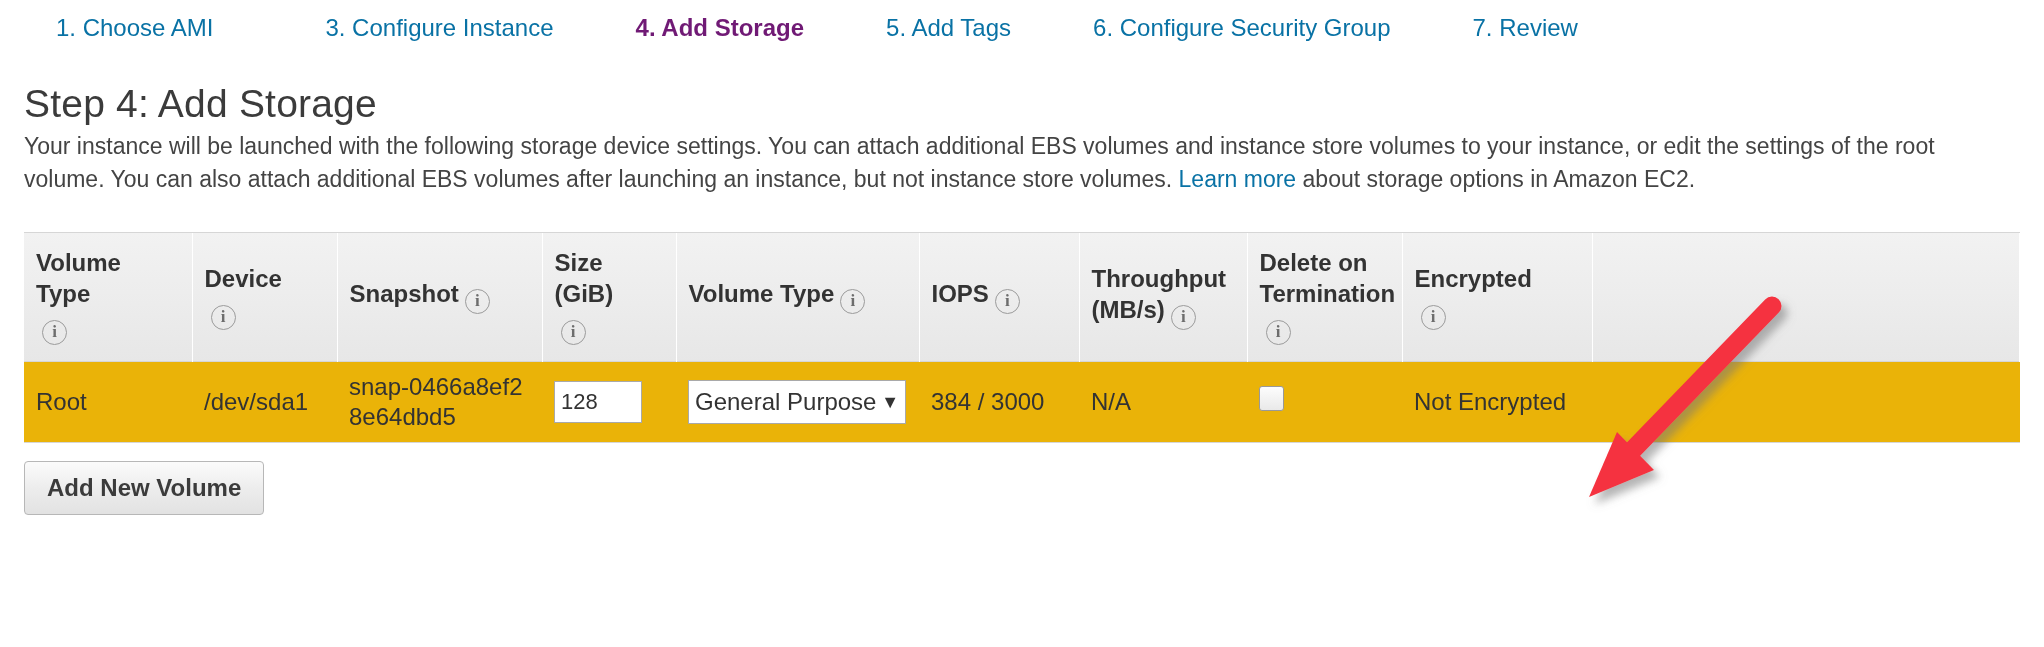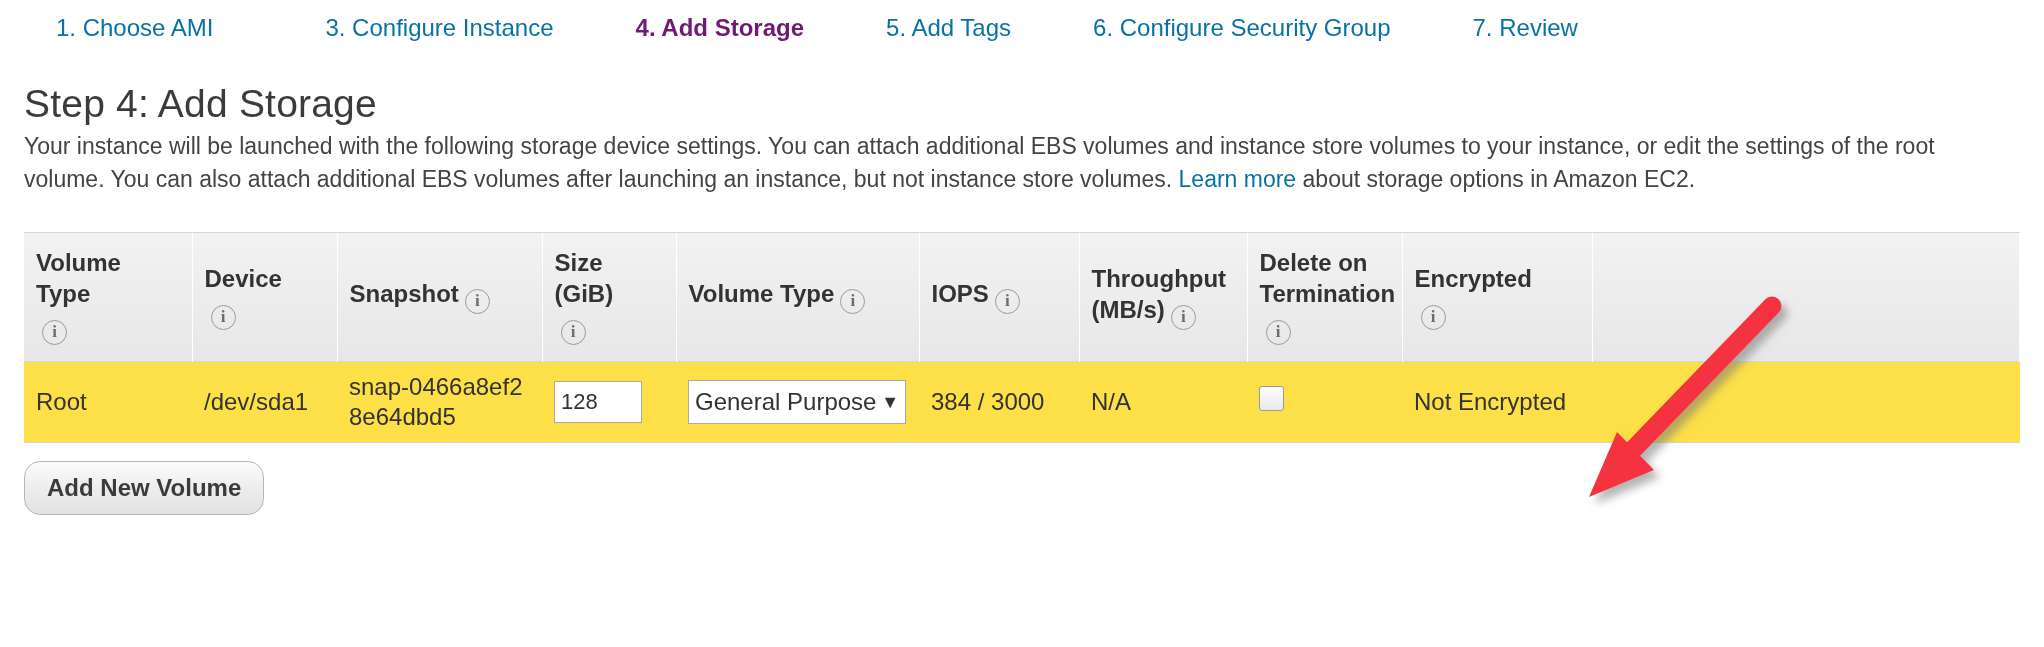--- a/index.html
+++ b/index.html
@@ -75,21 +75,21 @@
     text-decoration: none;
     margin-top: 16px;
   }
 
   
   .table-wrap {
     margin: 36px 24px 0 24px;
     border: 1px solid #d6d6d6;
     border-left: none;
     border-right: none;
-    background: #fde047;
+    background: #eab308;
   }
   table.storage {
     width: 100%;
     border-collapse: collapse;
     table-layout: fixed;
   }
   table.storage thead tr {
     background: linear-gradient(to bottom, #f2f2f2 0%, #e7e7e7 100%);
   }
   table.storage th {
@@ -187,21 +187,21 @@
 
   
   .btn-row { padding: 18px 24px 0 24px; }
   .btn-add {
     font-size: 24px;
     font-weight: bold;
     color: #3b3b3b;
     font-family: "Liberation Sans", sans-serif;
     background: linear-gradient(to bottom, #fbfbfb 0%, #ededed 50%, #e2e2e2 100%);
     border: 1px solid #b7b7b7;
-    border-radius: 16px;
+    border-radius: 4px;
     padding: 12px 22px;
     cursor: pointer;
     line-height: 28px;
   }
 
   
   .arrow-overlay {
     position: absolute;
     left: 0; top: 0;
     width: 2044px; height: 647px;

